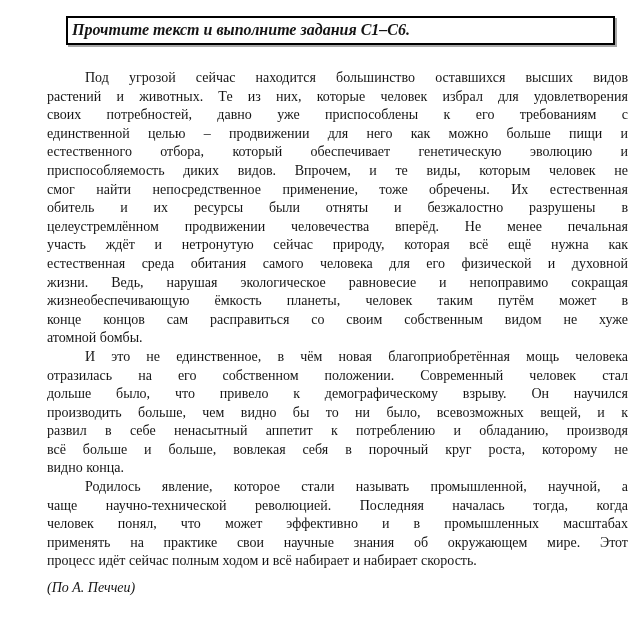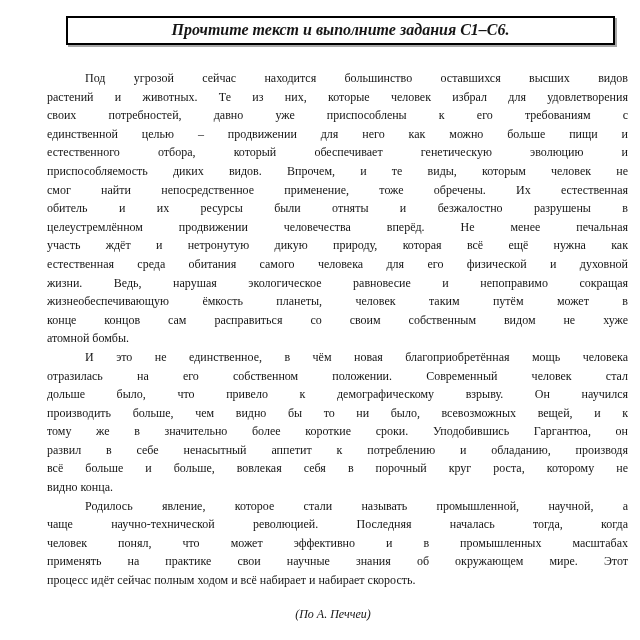--- a/index.html
+++ b/index.html
@@ -14,50 +14,49 @@
     background: #ffffff;
     font-family: "Liberation Serif", "DejaVu Serif", serif;
     color: #151515;
     overflow: hidden;
   }
   .task-box {
     margin: 16px 25px 0 66px;
     border: 2px solid #000000;
     box-shadow: 2px 2px 0 #a8a8a8;
     background: #ffffff;
-    text-align: center;
     font-weight: bold;
     font-style: italic;
     font-size: 16px;
     line-height: 20px;
     padding: 2px 4px 3px 4px;
   }
   .text-body {
-    margin: 24px 12px 15px 47px; 
-    font-size: 12px;
+    margin: 24px 12px 8px 47px; 
+    font-size: 14px;
   }
   .line {
     height: 18.6px;
     line-height: 18.6px;
     text-align: justify;
     text-align-last: justify;
     overflow: hidden;
     white-space: normal;
   }
   .line.last {
     text-align-last: left;
   }
   .line.indent {
     text-indent: 38px;
   }
   .attribution {
     margin: 1px 21px 0 47px;
-    text-align: center;
+    text-align: left;
     font-style: italic;
-    font-size: 12px;
+    font-size: 14px;
     line-height: 18.6px;
   }
 </style>
 </head>
 <body>
 
 <div class="page">
 
   <div class="task-box">
     <span>Прочтите текст и выполните задания С1–С6.</span>
@@ -66,31 +65,30 @@
   <div class="text-body" id="text-body">
       <div class="line indent">Под угрозой сейчас находится большинство оставшихся высших видов</div>
       <div class="line">растений и животных. Те из них, которые человек избрал для удовлетворения</div>
       <div class="line">своих потребностей, давно уже приспособлены к его требованиям с</div>
       <div class="line">единственной целью – продвижении для него как можно больше пищи и</div>
       <div class="line">естественного отбора, который обеспечивает генетическую эволюцию и</div>
       <div class="line">приспособляемость диких видов. Впрочем, и те виды, которым человек не</div>
       <div class="line">смог найти непосредственное применение, тоже обречены. Их естественная</div>
       <div class="line">обитель и их ресурсы были отняты и безжалостно разрушены в</div>
       <div class="line">целеустремлённом продвижении человечества вперёд. Не менее печальная</div>
-      <div class="line">участь ждёт и нетронутую дикую природу, которая всё ещё нужна как</div>
+      <div class="line">участь ждёт и нетронутую сейчас природу, которая всё ещё нужна как</div>
       <div class="line">естественная среда обитания самого человека для его физической и духовной</div>
       <div class="line">жизни. Ведь, нарушая экологическое равновесие и непоправимо сокращая</div>
       <div class="line">жизнеобеспечивающую ёмкость планеты, человек таким путём может в</div>
       <div class="line">конце концов сам расправиться со своим собственным видом не хуже</div>
       <div class="line last">атомной бомбы.</div>
       <div class="line indent">И это не единственное, в чём новая благоприобретённая мощь человека</div>
       <div class="line">отразилась на его собственном положении. Современный человек стал</div>
       <div class="line">дольше было, что привело к демографическому взрыву. Он научился</div>
       <div class="line">производить больше, чем видно бы то ни было, всевозможных вещей, и к</div>
-      <div class="line">тому же в значительно более короткие сроки. Уподобившись Гаргантюа, он</div>
       <div class="line">развил в себе ненасытный аппетит к потреблению и обладанию, производя</div>
       <div class="line">всё больше и больше, вовлекая себя в порочный круг роста, которому не</div>
       <div class="line last">видно конца.</div>
       <div class="line indent">Родилось явление, которое стали называть промышленной, научной, а</div>
       <div class="line">чаще научно-технической революцией. Последняя началась тогда, когда</div>
       <div class="line">человек понял, что может эффективно и в промышленных масштабах</div>
       <div class="line">применять на практике свои научные знания об окружающем мире. Этот</div>
       <div class="line last">процесс идёт сейчас полным ходом и всё набирает и набирает скорость.</div>
     </div>
 

